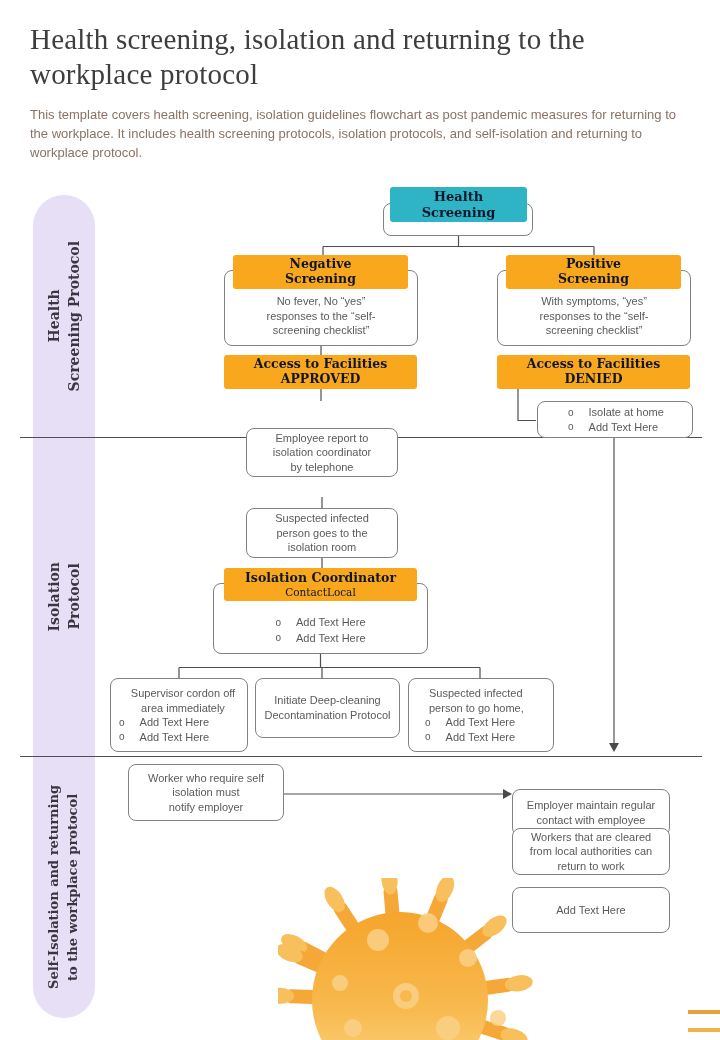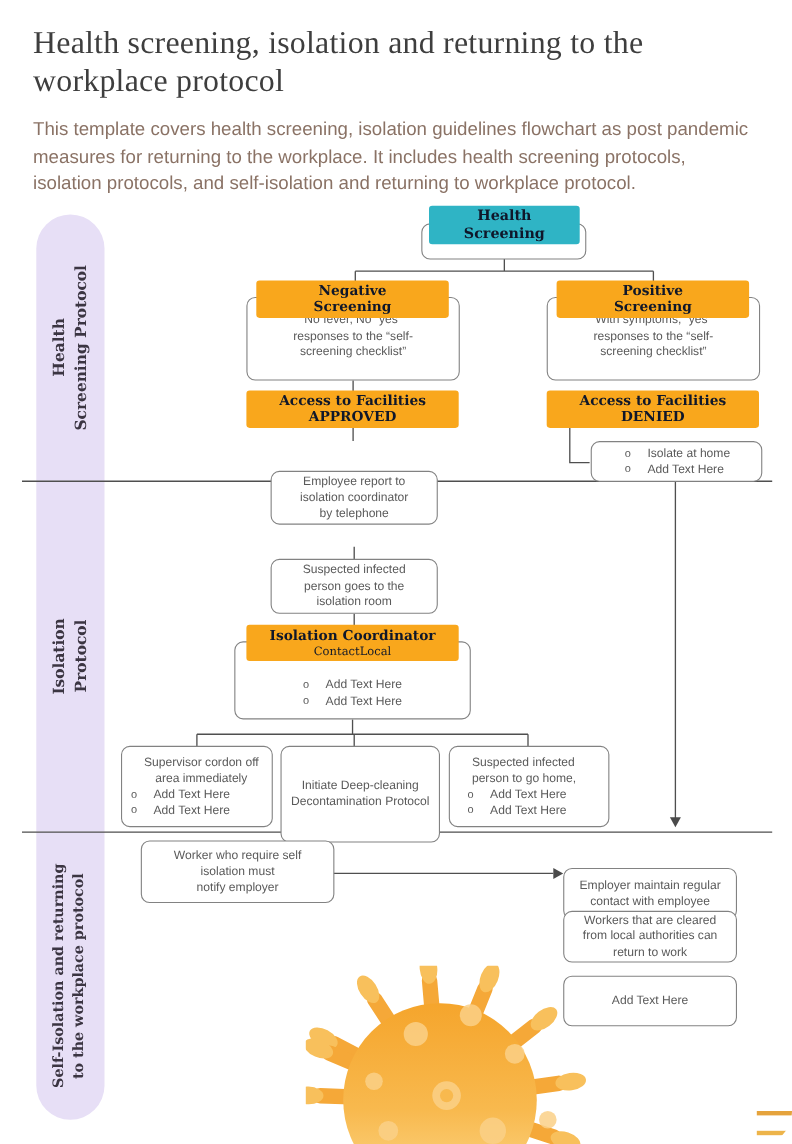--- a/index.html
+++ b/index.html
@@ -1,23 +1,23 @@
 <!DOCTYPE html>
 <html><head>
 <meta charset="utf-8">
 <style>
   html,body{margin:0;padding:0;background:#fff;}
   #canvas{position:relative;width:720px;height:1040px;background:#ffffff;overflow:hidden;
-          font-family:"Liberation Sans",sans-serif;border-radius:29px;}
+          font-family:"Liberation Sans",sans-serif;}
   
   .title{position:absolute;left:30px;top:22px;width:640px;margin:0;
          font-family:"Liberation Serif",serif;font-weight:400;color:#3e3e3e;
          font-size:29px;line-height:1.22;letter-spacing:.2px;}
   .desc{position:absolute;left:30px;top:106px;width:660px;margin:0;
-        font-size:17px;line-height:1.45;color:#8a7265;}
+        font-size:13px;line-height:1.45;color:#8a7265;}
   
   .sshape{position:absolute;left:33px;width:62px;background:#e7dff6;
           display:flex;align-items:center;justify-content:center;}
   .s1{top:195px;height:242px;border-radius:31px 31px 0 0;}
   .s2{top:437px;height:319px;}
   .s3{top:756px;height:262px;border-radius:0 0 31px 31px;}
   .vlabel{writing-mode:vertical-rl;transform:rotate(180deg);white-space:pre-line;
           font-family:"DejaVu Serif","Liberation Serif",serif;font-weight:700;
           color:#3b3542;text-align:center;line-height:1.45;}
   .s1 .vlabel,.s2 .vlabel{font-size:14px;}
@@ -31,21 +31,21 @@
   .underlay{z-index:2.5;}
   .obox{position:absolute;z-index:4;background:#f9a71c;border-radius:3px;box-sizing:border-box;
         display:flex;flex-direction:column;align-items:center;justify-content:center;
         font-family:"DejaVu Serif","Liberation Serif",serif;font-weight:700;
         font-size:12.5px;line-height:1.18;color:#0f172a;text-align:center;white-space:pre-line;}
   .teal{background:#2fb4c5;font-size:13px;}
   .osub{font-weight:400;font-size:10.5px;line-height:1.2;}
   .brow{display:flex;align-items:center;gap:15px;width:100%;}
   .bullet{font-size:10px;color:#5a5a5a;line-height:1.3;}
   .btext{font-size:11px;color:#5a5a5a;line-height:1.3;}
-  .pad-desc{justify-content:flex-end;padding-bottom:17px;}
+  .pad-desc{justify-content:flex-end;padding-bottom:7px;}
   
   .bar{position:absolute;width:32px;height:4px;z-index:1;}
   .virus{position:absolute;z-index:1;}
 </style>
 </head>
 <body>
 
 <div id="canvas">
 
   <h1 class="title">Health screening, isolation and returning to the workplace protocol</h1>
@@ -163,39 +163,39 @@
     <div class="brow">
       <span class="bullet">o</span>
       <span class="btext">Add Text Here</span>
     </div>
     <div class="brow">
       <span class="bullet">o</span>
       <span class="btext">Add Text Here</span>
     </div>
   </div>
 
-  <div class="wbox" style="left:255px;top:678px;width:145px;height:88px;align-items:center;">
+  <div class="wbox" style="left:255px;top:678px;width:145px;height:60px;align-items:center;">
     <span>Initiate Deep-cleaning
 Decontamination Protocol</span>
   </div>
 
   <div class="wbox" style="left:408px;top:678px;width:146px;height:74px;padding:4px 0 4px 16px;align-items:flex-start;">
     <span style="width:100%;text-align:left;padding-left:4px;">Suspected infected
 person to go home,</span>
     <div class="brow">
       <span class="bullet">o</span>
       <span class="btext">Add Text Here</span>
     </div>
     <div class="brow">
       <span class="bullet">o</span>
       <span class="btext">Add Text Here</span>
     </div>
   </div>
 
-  <div class="wbox" style="left:128px;top:764px;width:176px;height:57px;">
+  <div class="wbox" style="left:128px;top:764px;width:156px;height:57px;">
     <span>Worker who require self
 isolation must
 notify employer</span>
   </div>
   <div class="wbox" style="left:512px;top:789px;width:158px;height:47px;">
     <span>Employer maintain regular
 contact with employee</span>
   </div>
   <div class="wbox" style="left:512px;top:828px;width:158px;height:47px;">
     <span>Workers that are cleared

